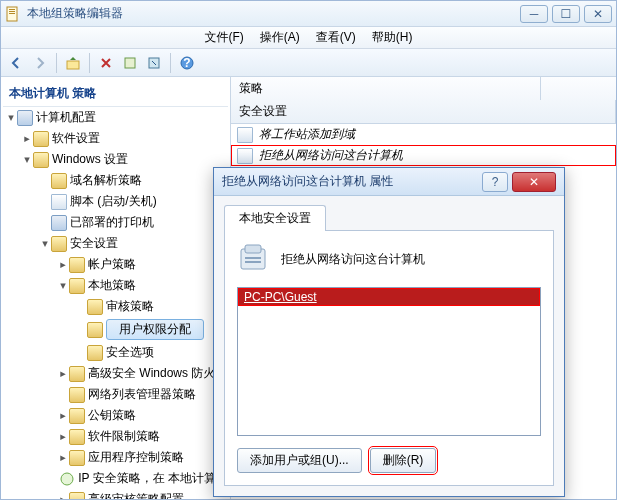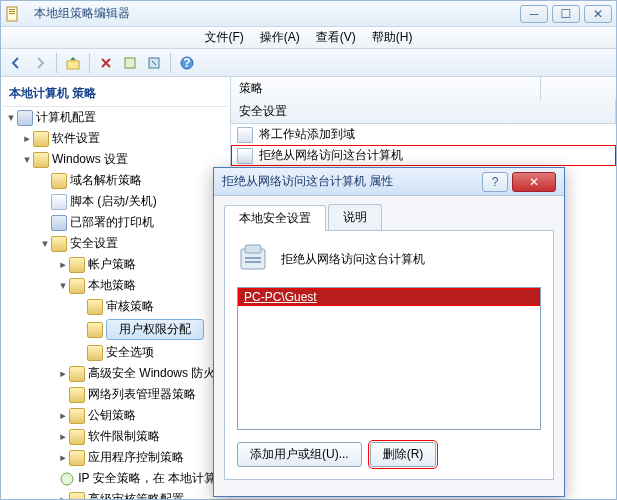--- a/index.html
+++ b/index.html
@@ -1,18 +1,18 @@
 <!DOCTYPE html>
 <html><head>
 <meta charset="utf-8">
 <style>
 * { box-sizing: border-box; margin: 0; padding: 0; font-family: "Microsoft YaHei", "SimSun", sans-serif; font-size: 12px; }
 body { background: #fff; width: 617px; height: 500px; overflow: hidden; position: relative; }
 .window { border: 1px solid #a0b8d8; background: #fff; width: 100%; height: 100%; display: flex; flex-direction: column; }
-.titlebar { background: linear-gradient(#f5f9fd, #e3eef8); height: 26px; display: flex; align-items: center; padding: 0 4px; border-bottom: 1px solid #c8d6e6; gap: 7px; }
+.titlebar { background: linear-gradient(#f5f9fd, #e3eef8); height: 26px; display: flex; align-items: center; padding: 0 4px; border-bottom: 1px solid #c8d6e6; }
 .titlebar .icon { width: 16px; height: 16px; margin-right: 6px; }
 .titlebar .title { flex: 1; color: #2a4f80; }
 .winbtns { display: flex; gap: 4px; }
 .winbtn { width: 28px; height: 18px; border: 1px solid #8faecf; background: linear-gradient(#f3f8fc,#dfeaf4); border-radius: 3px; display: flex; align-items: center; justify-content: center; color: #3b5f8a; cursor: pointer; font-size: 12px;}
 .menubar { background: linear-gradient(#fbfdff,#edf3f9); height: 22px; display: flex; align-items: center; padding: 0 4px; border-bottom: 1px solid #cfd9e6; justify-content: center; }
 .menubar span { padding: 2px 8px; cursor: pointer; }
 .toolbar { background: linear-gradient(#f6faff,#e5eef7); height: 28px; display: flex; align-items: center; padding: 0 4px; gap: 2px; border-bottom: 1px solid #c8d6e6; }
 .tbtn { width: 22px; height: 22px; border: 1px solid transparent; display: flex; align-items: center; justify-content: center; cursor: pointer; border-radius:2px;}
 .tsep { width: 1px; height: 20px; background: #c0cddc; margin: 0 3px; }
 .body { flex: 1; display: flex; overflow: hidden; }
@@ -24,31 +24,31 @@
 .node .ficon { width: 16px; height: 16px; margin-right: 3px; }
 .folder { background: linear-gradient(#fff2b8,#e6c66a); border:1px solid #c9a43a; border-radius:2px;}
 .fileico { background: linear-gradient(#fff,#d8e4f0); border:1px solid #9fb9d4; border-radius:1px;}
 .compico { background: linear-gradient(#e8eef6,#b9cfe8); border:1px solid #7c9ec4; border-radius:2px;}
 .selected { background: linear-gradient(#e5f0fb,#cde4fa); border:1px solid #7ab0e0; border-radius:3px; padding:1px 12px;}
 .listpane { flex: 1; display: flex; flex-direction: column; overflow: hidden; }
 .listhead { display: flex; background: linear-gradient(#fcfdff,#eaf1f8); border-bottom: 1px solid #c8d6e6; flex-direction: column; }
 .ch { padding: 3px 8px; border-right: 1px solid #c8d6e6; }
 .ch:first-child { width: 310px; }
 .listbody { overflow: auto; flex:1; }
-.lrow { display: flex; align-items: center; padding: 2px 6px; cursor:pointer; }
+.lrow { display: flex; align-items: center; padding: 2px 6px; cursor:pointer;font-style:italic; }
 .lrow .licon { width:16px; height:16px; margin-right:6px; }
 .lrow.highlighted { outline:1.5px solid red; outline-offset:-1px;}
 .lrow .c2 { margin-left:auto; padding-right:8px;}
 
 .dialog { position: absolute; left: 213px; top: 167px; width: 352px; height: 330px; background: #f4f6f9; border: 1px solid #4d7bb7; box-shadow: 0 4px 16px rgba(0,0,0,.3); display:flex; flex-direction:column;}
 .dlg-title { background: linear-gradient(#eaf2fc,#d0e2f5); height: 28px; display: flex; align-items: center; padding: 0 8px; border-bottom:1px solid #b0c8e0;}
 .dlg-title .t { flex:1; color:#1a3a6a;}
 .dlg-help { width:26px; height:20px; border:1px solid #8aaad0; background:linear-gradient(#f4f8fc,#dce9f4); border-radius:3px; display:flex; align-items:center; justify-content:center; color:#3b5f8a; margin-right:4px; cursor:pointer;}
 .dlg-close { width:44px; height:20px; background:linear-gradient(#e07878,#c83030); border:1px solid #a02030; border-radius:3px; display:flex; align-items:center; justify-content:center; color:#fff; cursor:pointer;}
-.dlg-body { flex:1; padding: 8px 10px 16px; background:#f4f6f9; display:flex; flex-direction:column;}
+.dlg-body { flex:1; padding: 8px 10px 10px; background:#f4f6f9; display:flex; flex-direction:column;}
 .tabs { display:flex; }
 .tab { padding:4px 14px; border:1px solid #b6c6da; background:#eef3fa; border-bottom:none; margin-right:2px; border-radius:3px 3px 0 0; cursor:pointer;}
 .tab.active { background:#fff; position:relative; top:1px;}
 .tabpane { flex:1; border:1px solid #b6c6da; background:#fff; padding:12px; display:flex; flex-direction:column;}
 .polrow { display:flex; align-items:center; margin-bottom:12px;}
 .polrow .picon { width:32px; height:32px; margin-right:12px;}
 .listbox { border:1px solid #8aa0bc; flex:1; background:#fff; overflow:auto;}
 .listitem { padding:2px 6px; color:#fff; background:#b91c1c; outline:1.5px solid red; outline-offset:-1px; cursor:pointer;text-decoration:underline;}
 .btnrow { display:flex; gap:8px; margin-top:12px;}
 .dlgbtn { padding:3px 12px; border:1px solid #8fa6c0; background:linear-gradient(#fdfefe,#e4ecf5); border-radius:3px; cursor:pointer;}
@@ -257,21 +257,20 @@
 
 <div class="dialog">
   <div class="dlg-title">
     <span class="t">拒绝从网络访问这台计算机 属性</span>
     <div class="dlg-help">?</div>
     <div class="dlg-close">✕</div>
   </div>
   <div class="dlg-body">
     <div class="tabs">
       <div class="tab active">本地安全设置</div>
-      <div class="tab">说明</div>
     </div>
     <div class="tabpane">
       <div class="polrow">
         <span class="picon">
           <svg width="32" height="32">
               <rect x="4" y="6" width="24" height="20" rx="2" fill="#e4ecf4" stroke="#8aa4c0"></rect>
               <rect x="8" y="2" width="16" height="8" rx="2" fill="#d4e0ec" stroke="#8aa4c0"></rect>
               <rect x="8" y="14" width="16" height="2" fill="#8aa4c0"></rect>
               <rect x="8" y="18" width="16" height="2" fill="#8aa4c0"></rect>
             </svg>

